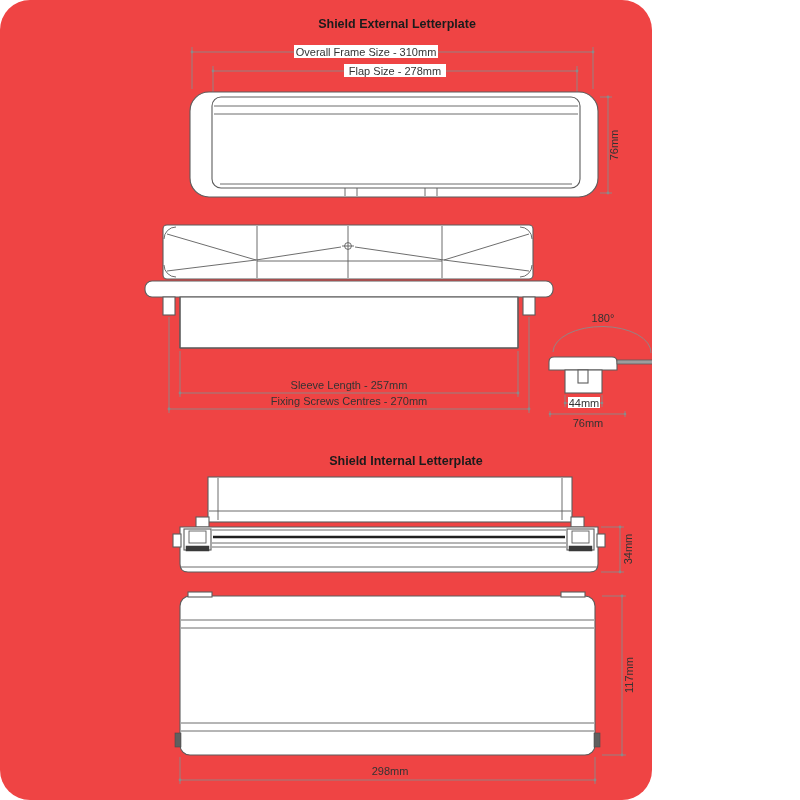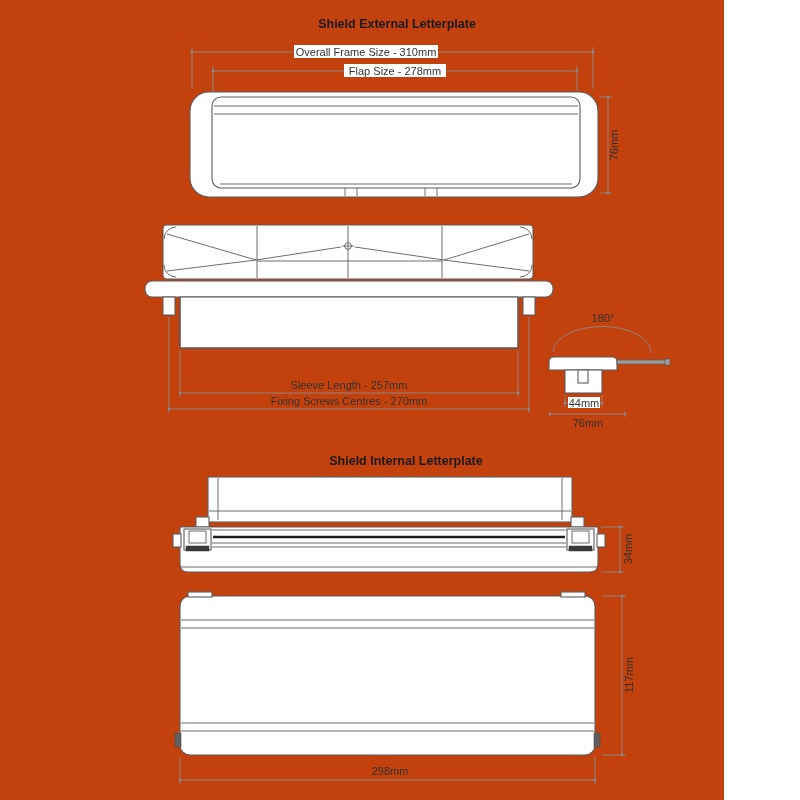--- a/index.html
+++ b/index.html
@@ -1,16 +1,16 @@
 <!DOCTYPE html>
 <html><head>
 <meta charset="utf-8">
 <style>
   html,body{margin:0;padding:0;background:#ffffff;}
-  .canvas{position:relative;width:724px;height:800px;background:#c2410c;overflow:hidden;}
+  .canvas{position:relative;width:652px;height:800px;background:#ef4444;overflow:hidden;border-radius:30px;}
   svg{display:block;}
   .ol{fill:none;stroke:#5c5c5c;stroke-width:1.1;}
   .olf{fill:#ffffff;stroke:#5c5c5c;stroke-width:1.1;}
   .thin{stroke-width:0.9;}
   .thick{fill:none;stroke:#1f1f1f;stroke-width:2.6;}
   .dl{fill:none;stroke:#8a8a8a;stroke-width:0.9;}
   .dot{fill:#8a8a8a;}
   .dark{fill:#3a3a3a;stroke:#3a3a3a;stroke-width:0.5;}
   .bump{fill:#5f5f5f;stroke:#4a4a4a;stroke-width:0.6;}
   .gray{fill:#9d9d9d;stroke:#5c5c5c;stroke-width:0.8;}

